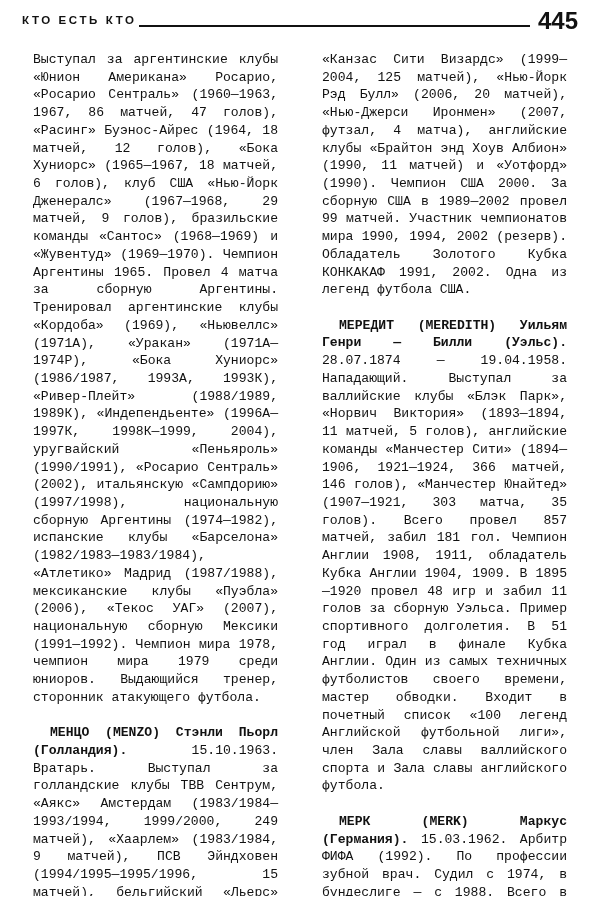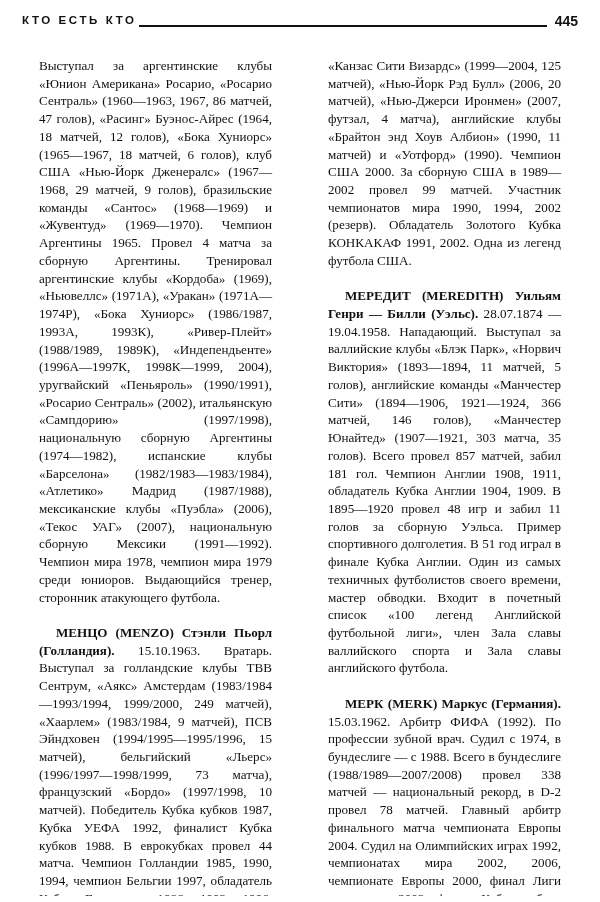--- a/index.html
+++ b/index.html
@@ -51,21 +51,21 @@
     height: 2.5px;
     background: #111111;
     margin: 4px 8px 0 2px;
     align-self: center;
     position: relative;
     top: 3px;
   }
   .runhead-page {
     font-family: "Liberation Sans", "DejaVu Sans", sans-serif;
     font-weight: bold;
-    font-size: 14px;
+    font-size: 24px;
     line-height: 1;
     white-space: nowrap;
     letter-spacing: 0px;
   }
 
   
   .columns {
     position: absolute;
     left: 22px;
     top: 40px;
@@ -76,28 +76,29 @@
     gap: 22px;
     overflow: hidden;
   }
   .col {
     width: 267px;
     flex: 0 0 267px;
     overflow: hidden;
   }
 
   p.para {
-    margin: 17px;
+    margin: 11px;
     font-size: 13.1px;
     line-height: 17.72px;
     text-align: justify;
     text-justify: inter-word;
     hyphens: manual;
     text-indent: 0;
     word-spacing: 0px;
+    font-family: Liberation Mono, monospace;
   }
   p.para + p.para {
     margin-top: 17.7px;
   }
   p.indent {
     text-indent: 17px;
   }
   .hw {
     font-weight: bold;
   }

